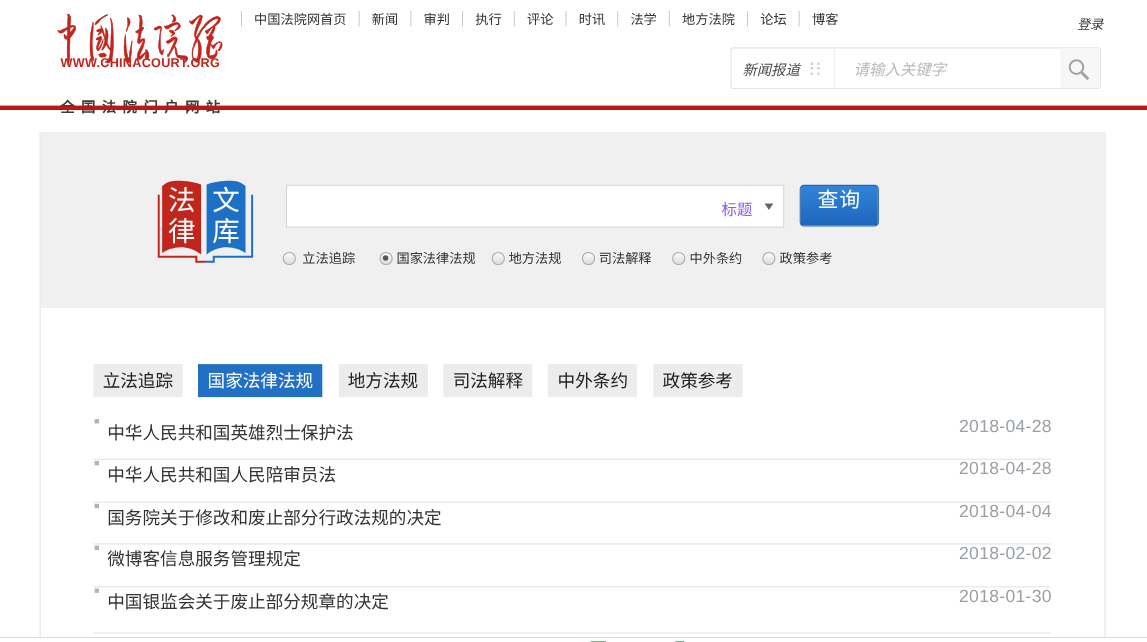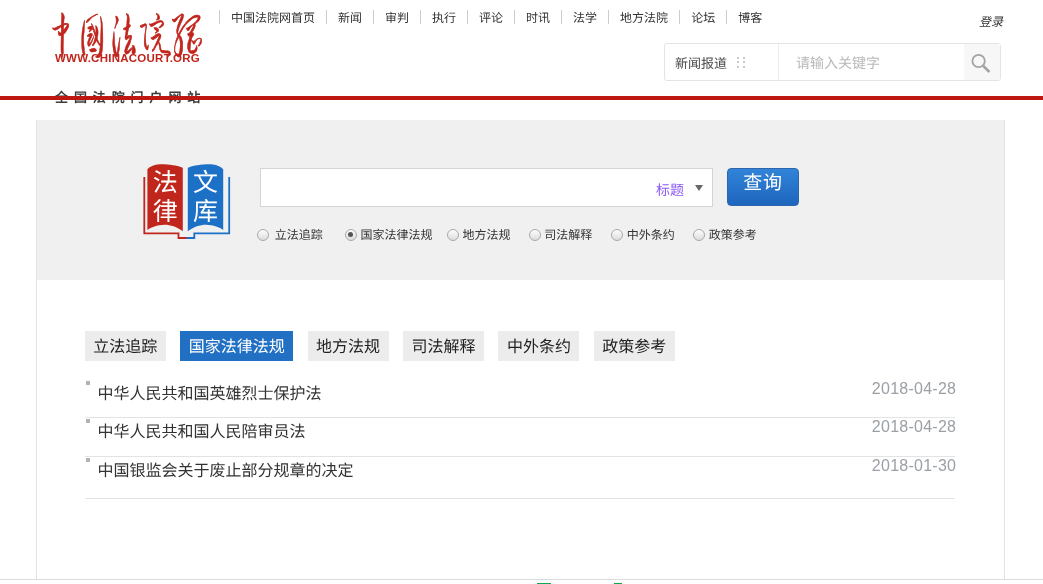--- a/index.html
+++ b/index.html
@@ -19,33 +19,33 @@
 .logo-sub { position:absolute; left:55px; top:63px; font-size:13px; font-weight:bold;
   color:#3c3c3c; letter-spacing:5.9px; white-space:nowrap;margin-top:24px; }
 
 .topnav { position:absolute; left:219px; top:8px; height:18px; display:flex;
   align-items:flex-start; font-size:12px; color:#333; white-space:nowrap; }
 .topnav .sep { width:1px; height:14px; background:#ccc; margin-top:2px; }
 .topnav .it { padding:0 11px; }
 .login { position:absolute; right:40px; top:11.5px; font-size:12px; color:#333;font-style:italic; }
 
 .searchbox { position:absolute; left:664px; top:43px; width:337px; height:38px;
-  border:1px solid #e4e4e4; border-radius:3px; background:#fff; display:flex; }
+  border:1px solid #e4e4e4; border-radius:3px; background:#fff; display:flex;font-style:italic; }
 .sb-cat { width:93px; display:flex; align-items:center; padding-left:10px;
   font-size:13px; color:#4a4a4a; }
 .sb-dots { display:inline-block; margin-left:10px; width:8px; height:11px;
   background:
     linear-gradient(#c9c9c9,#c9c9c9) 0 0/2px 2px no-repeat,
     linear-gradient(#c9c9c9,#c9c9c9) 6px 0/2px 2px no-repeat,
     linear-gradient(#c9c9c9,#c9c9c9) 0 4.5px/2px 2px no-repeat,
     linear-gradient(#c9c9c9,#c9c9c9) 6px 4.5px/2px 2px no-repeat,
     linear-gradient(#c9c9c9,#c9c9c9) 0 9px/2px 2px no-repeat,
     linear-gradient(#c9c9c9,#c9c9c9) 6px 9px/2px 2px no-repeat; }
 .sb-input { flex:1; display:flex; align-items:center; padding-left:17px;
-  border-left:1px solid #ededed; font-size:14px; color:#b8b8b8;margin-left:20px; }
+  border-left:1px solid #ededed; font-size:14px; color:#b8b8b8; }
 .sb-mag { width:36px; background:#f7f7f7; display:flex; align-items:center;
   justify-content:center; }
 
 .redline { position:absolute; left:0; top:96px; width:1043px; height:4px; background:#bd1712; }
 
 
 .container { position:absolute; left:36px; top:120px; width:969px; height:459px;
   border:1px solid #e3e3e3; border-top:none; border-bottom:none; background:#fff; }
 .panel { position:relative; width:100%; height:160px; background:#f0f0f0; }
 
@@ -176,20 +176,22 @@
       <div class="tab on">国家法律法规</div>
       <div class="tab">地方法规</div>
       <div class="tab">司法解释</div>
       <div class="tab">中外条约</div>
       <div class="tab">政策参考</div>
     </div>
 
     <div class="list">
       <div class="row"><span class="blt"></span>中华人民共和国英雄烈士保护法<span class="dt">2018-04-28</span></div>
       <div class="row"><span class="blt"></span>中华人民共和国人民陪审员法<span class="dt">2018-04-28</span></div>
+      <div class="row"><span class="blt"></span>国务院关于修改和废止部分行政法规的决定<span class="dt">2018-04-04</span></div>
+      <div class="row"><span class="blt"></span>微博客信息服务管理规定<span class="dt">2018-02-02</span></div>
       <div class="row" style="border-bottom:none"><span class="blt"></span>中国银监会关于废止部分规章的决定<span class="dt">2018-01-30</span></div>
     </div>
   </div>
 
   <div class="footline"></div>
   <div class="greenbits">
     <div style="left:536.5px; top:582.5px; width:14px; height:1.5px;"></div>
     <div style="left:614px; top:582.5px; width:7.5px; height:1.5px;"></div>
   </div>
 

